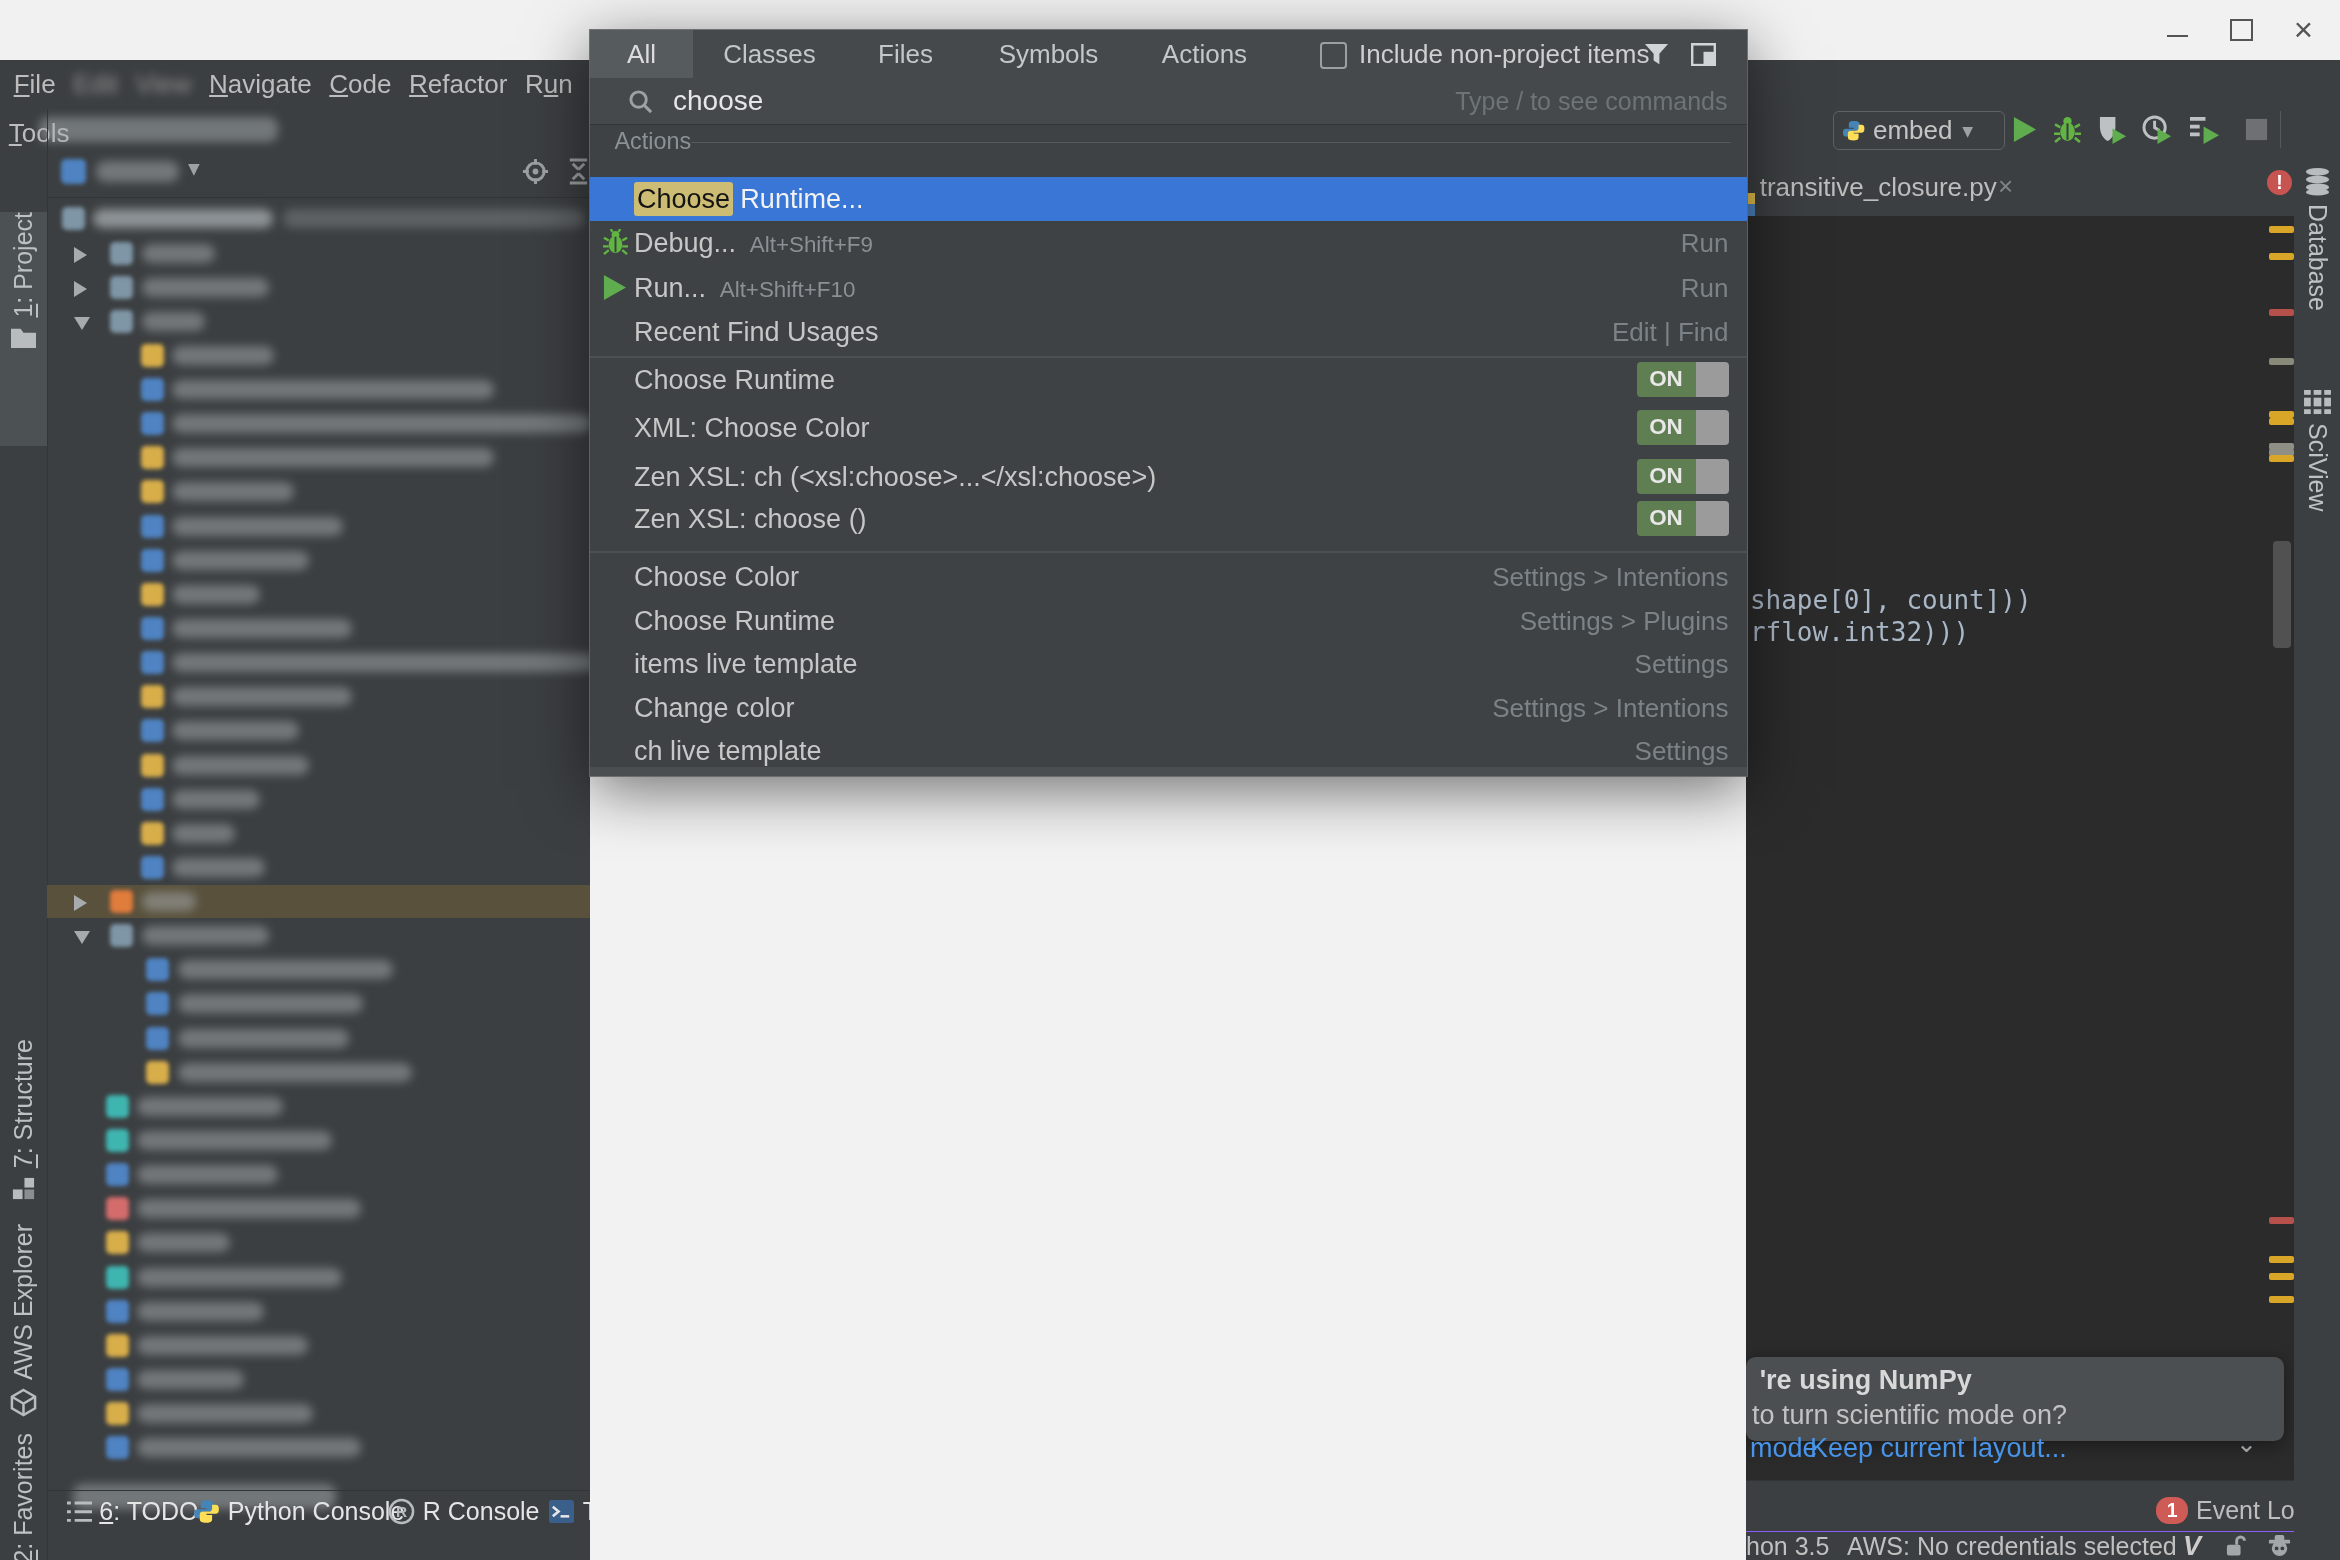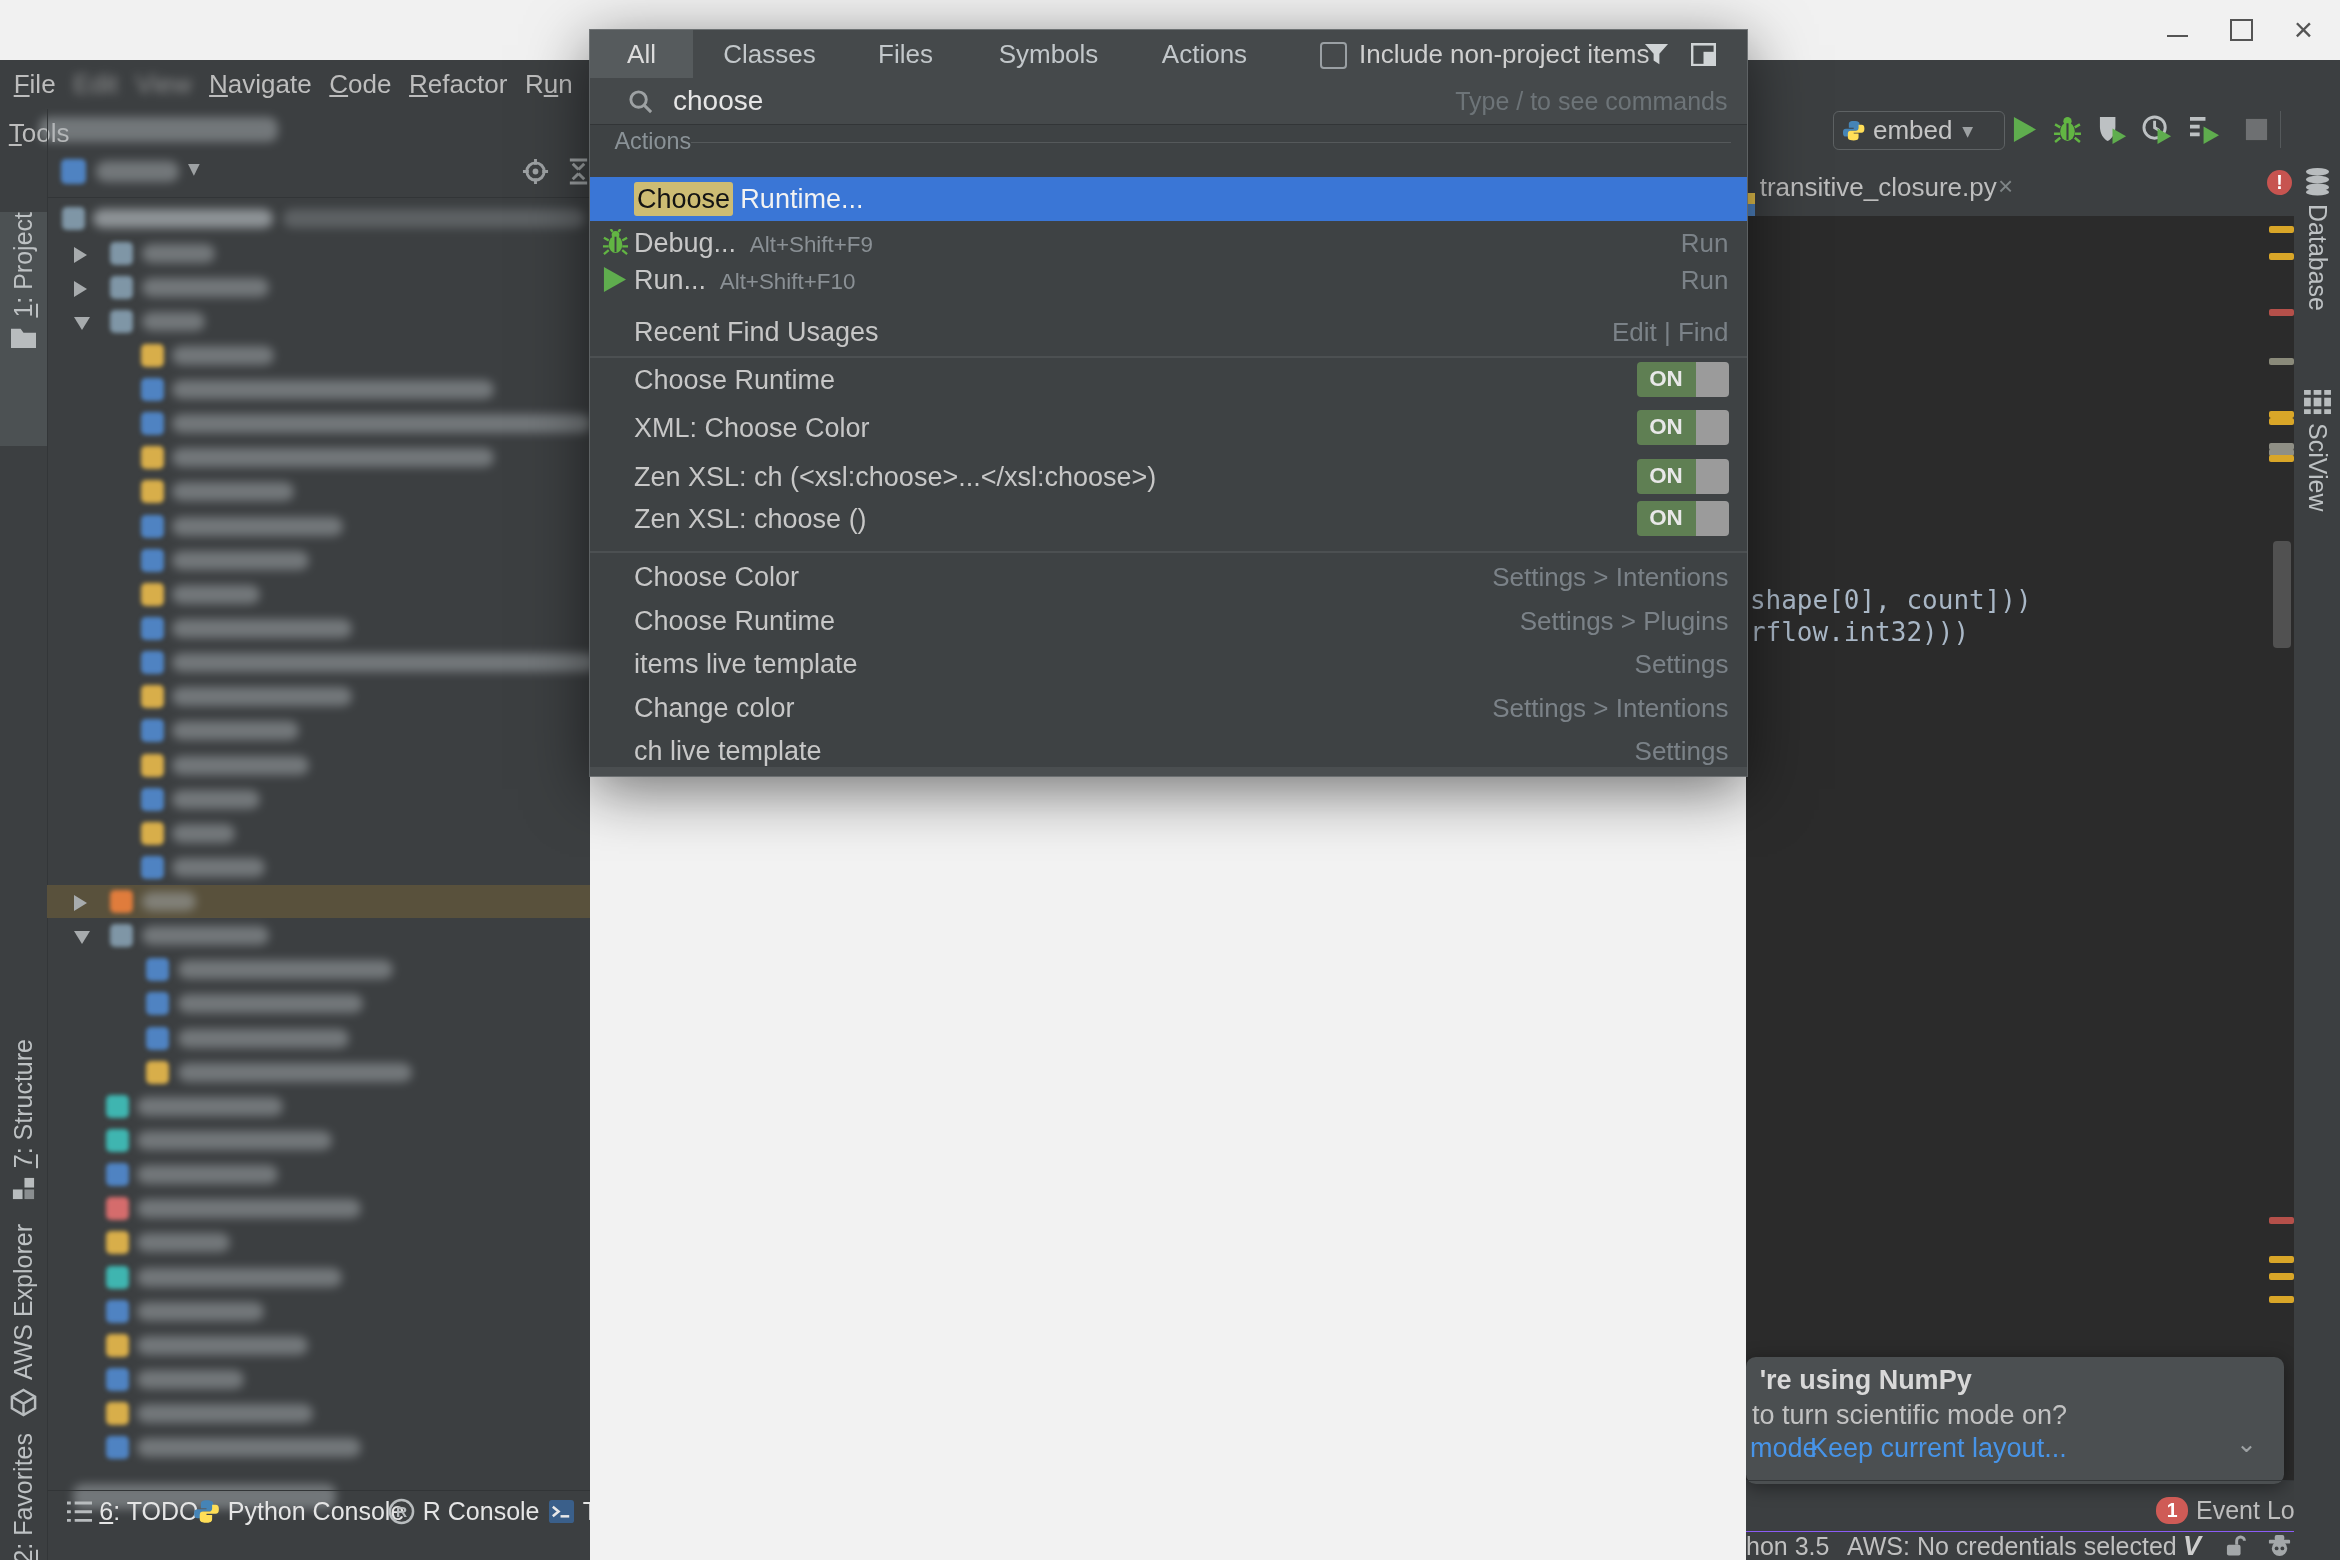--- a/index.html
+++ b/index.html
@@ -56,21 +56,21 @@
   #run-widget{left:87px;top:51px;width:154px;height:37px;border:1px solid #5e6264;border-radius:5.9px;
               display:flex;align-items:center;padding:0 7.8px;cursor:pointer}
   #run-widget .cfg{font-size:26px;color:#c4c4c4;margin:0 9.8px 0 7.8px}
   .tool-ic{position:absolute;top:52px;width:35px;height:35px;display:flex;align-items:center;justify-content:center;cursor:pointer}
   #tab-bar{left:0;top:98px;width:548px;height:59px;border-bottom:1px solid #323537}
   #editor{left:0;top:156px;width:548px;height:895px;background:#2b2b2b}
   #lower-panel{left:0;top:1051px;width:548px;height:369px;background:#2b2b2b}
   .code{font-family:"DejaVu Sans Mono",monospace;font-size:26px;color:#a9b7c6;white-space:pre}
   .stripe-mark{position:absolute;left:523px;width:25px;border-radius:2px}
   
-  #balloon{left:0px;top:1297px;width:538px;height:127px;background:#4b4f51;border-radius:9.8px;
+  #balloon{left:0px;top:1297px;width:538px;height:84px;background:#4b4f51;border-radius:9.8px;
            box-shadow:0 3.9px 17.6px rgba(0,0,0,.4)}
   #balloon .btitle{position:absolute;left:13.7px;top:7.8px;font-size:27px;font-weight:bold;color:#d8d8d8}
   #balloon .bbody{position:absolute;left:5.9px;top:43px;font-size:27px;color:#c2c2c2}
   .blink{font-size:27px;color:#4794e8;cursor:pointer}
   
   #popup{left:590px;top:30px;width:1157px;height:746px;background:#3e4244;
          box-shadow:0 13.7px 59px rgba(0,0,0,.55);outline:1px solid rgba(100,104,106,.9)}
   #popup-tabs{position:absolute;left:0;top:0;width:1157px;height:48px;background:#45494b;border-bottom:1px solid #37393b}
   .ptab{position:absolute;top:0;height:48px;display:flex;align-items:center;justify-content:center;
         font-size:26px;color:#c2c7ca;cursor:pointer}
@@ -574,21 +574,21 @@
             <svg width="27" height="27" viewBox="0 0 28 28">
               <ellipse cx="14" cy="16" rx="7" ry="9" fill="#62b543"></ellipse>
               <circle cx="14" cy="6" r="4" fill="#62b543"></circle>
               <path d="M7 12L2 9M7 18H1M7 22l-5 4M21 12l5-3M21 18h6M21 22l5 4M11 3L9 0M17 3l2-3" stroke="#62b543" stroke-width="2.4"></path>
               <path d="M14 8v16" stroke="#3c3f41" stroke-width="2"></path>
             </svg>
           </span>
           <span class="t">Debug...<span class="sc">Alt+Shift+F9</span></span>
           <span class="right">Run</span>
         </div>
-        <div class="prow" style="top: 228px;">
+        <div class="prow" style="top: 236px;">
           <span class="ic">
             <svg width="25" height="27" viewBox="0 0 26 28">
               <path d="M2 1l23 13L2 27z" fill="#5fad4e"></path>
             </svg>
           </span>
           <span class="t">Run...<span class="sc">Alt+Shift+F10</span></span>
           <span class="right">Run</span>
         </div>
         <div class="prow" style="top: 280px;">
           <span class="t">Recent Find Usages</span>

